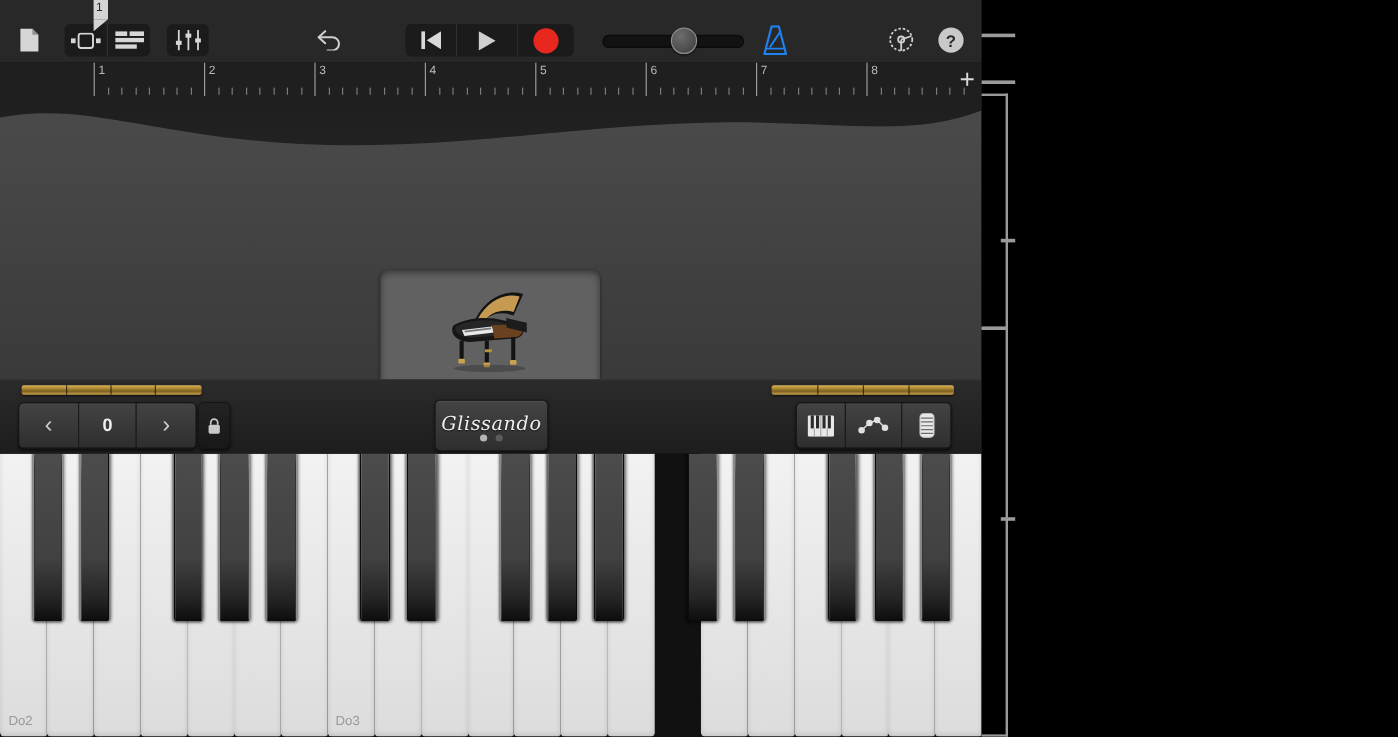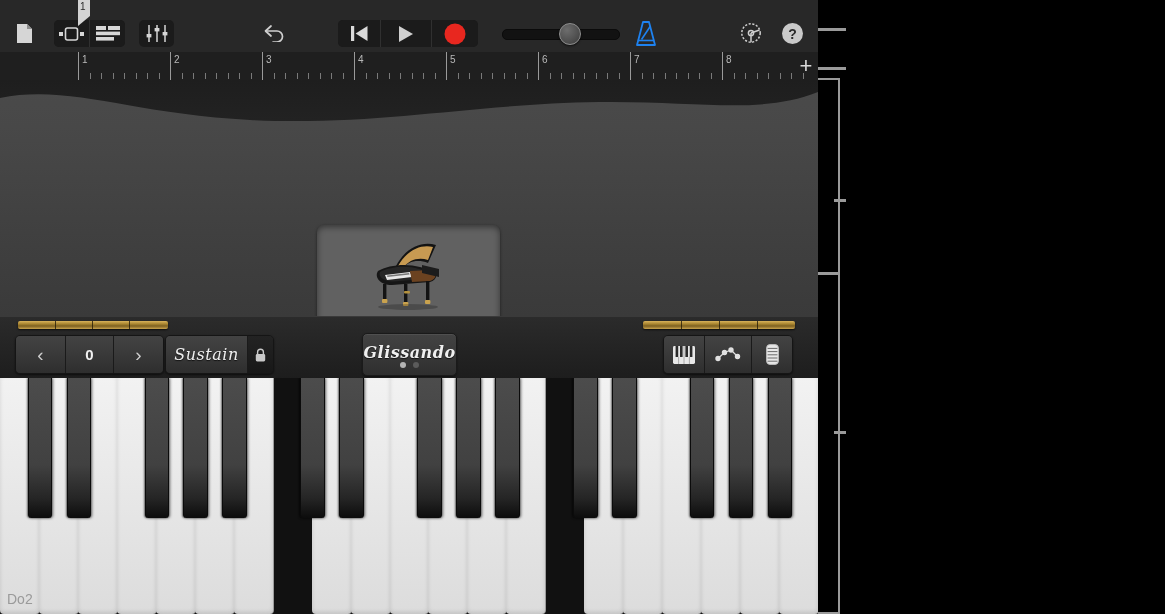--- a/index.html
+++ b/index.html
@@ -90,21 +90,21 @@
   .dots i{width:6px;height:6px;border-radius:50%;background:#5b5b5b;display:block;}
   .dots i.on{background:#b4b4b4;}
   .lockcell{width:25px;background:linear-gradient(180deg,#232323,#181818)!important;}
 
   
   .keys{position:absolute;left:0;top:378px;width:818px;height:236px;background:#111;overflow:hidden;}
   .wkey{position:absolute;top:0;height:236px;
         background:linear-gradient(180deg,#f2f2f2 0%,#e6e6e6 55%,#dcdcdc 100%);
         border-right:1px solid #9c9c9c;border-radius:0 0 4px 4px;
         box-shadow:0 -2px 4px rgba(0,0,0,.12) inset;}
-  .wkey .nm{position:absolute;left:7px;bottom:7px;font-size:14px;color:#9a9a9a;}
+  .wkey .nm{position:absolute;left:7px;bottom:7px;font-size:11px;color:#9a9a9a;}
   .bkey{position:absolute;top:0;height:140px;border-radius:0 0 3px 3px;
         background:linear-gradient(180deg,#4c4c4c 0%,#414141 62%,#252525 86%,#0c0c0c 100%);
         box-shadow:1px 0 3px rgba(0,0,0,.6), -1px 0 2px rgba(0,0,0,.5);
         border-left:1px solid #0b0b0b;border-right:1px solid #0b0b0b;}
 
   
   .ann{position:absolute;background:#9a9a9a;}
   .annbox{position:absolute;border:2px solid #9a9a9a;border-left:none;}
 </style>
 </head>
@@ -371,35 +371,32 @@
           <i style="left:114px"></i>
       </div>
 
       <div class="seg" style="left:15px;top:18px;height:37px;">
         <div style="width:49px;height:37px;font-size:19px;color:#cfcfcf;">‹</div>
         <div style="width:47px;height:37px;font-size:15px;font-weight:bold;color:#f0f0f0;">0</div>
         <div style="width:49px;height:37px;font-size:19px;color:#cfcfcf;">›</div>
       </div>
 
       <div class="seg" style="left:165px;top:332px;height:37px;top:18px;">
-        <div style="width:81px;height:37px;">
-          <span class="script">Sustain</span>
-        </div>
         <div class="lockcell" style="height:37px;">
           <span class="icon">
             <svg width="11" height="14" viewBox="0 0 11 14">
               <path d="M2.6 6 V4.1 a2.9 2.9 0 0 1 5.8 0 V6" fill="none" stroke="#c9c9c9" stroke-width="1.4"></path>
               <rect x="0.8" y="6" width="9.4" height="7.4" rx="1.4" fill="#c9c9c9"></rect>
             </svg>
           </span>
         </div>
       </div>
 
       <div class="ctl" style="left:362px;top:331px;top:16px;width:93px;height:41px;flex-direction:column;">
-        <span class="script" style="margin-top:-5px;font-weight:bold;">Glissando</span>
+        <span class="script" style="margin-top:-5px;">Glissando</span>
         <span class="dots">
           <i class="on"></i>
           <i></i>
         </span>
       </div>
 
 
       <div class="seg" style="left:663px;top:18px;height:37px;">
         <div style="width:40px;height:37px;">
           <span class="icon">
@@ -456,20 +453,23 @@
     <div class="keys" id="keyboard">
         <div class="wkey" style="left: 0px; width: 38.9524px;">
           <div class="nm">Do2</div>
         </div>
         <div class="wkey" style="left: 38.9524px; width: 38.9524px;"></div>
         <div class="wkey" style="left: 77.9048px; width: 38.9524px;"></div>
         <div class="wkey" style="left: 116.857px; width: 38.9524px;"></div>
         <div class="wkey" style="left: 155.81px; width: 38.9524px;"></div>
         <div class="wkey" style="left: 194.762px; width: 38.9524px;"></div>
         <div class="wkey" style="left: 233.714px; width: 38.9524px;"></div>
+        <div class="wkey" style="left: 272.667px; width: 38.9524px;">
+          <div class="nm">Do3</div>
+        </div>
         <div class="wkey" style="left: 311.619px; width: 38.9524px;"></div>
         <div class="wkey" style="left: 350.571px; width: 38.9524px;"></div>
         <div class="wkey" style="left: 389.524px; width: 38.9524px;"></div>
         <div class="wkey" style="left: 428.476px; width: 38.9524px;"></div>
         <div class="wkey" style="left: 467.429px; width: 38.9524px;"></div>
         <div class="wkey" style="left: 506.381px; width: 38.9524px;"></div>
         <div class="wkey" style="left: 584.286px; width: 38.9524px;"></div>
         <div class="wkey" style="left: 623.238px; width: 38.9524px;"></div>
         <div class="wkey" style="left: 662.19px; width: 38.9524px;"></div>
         <div class="wkey" style="left: 701.143px; width: 38.9524px;"></div>

